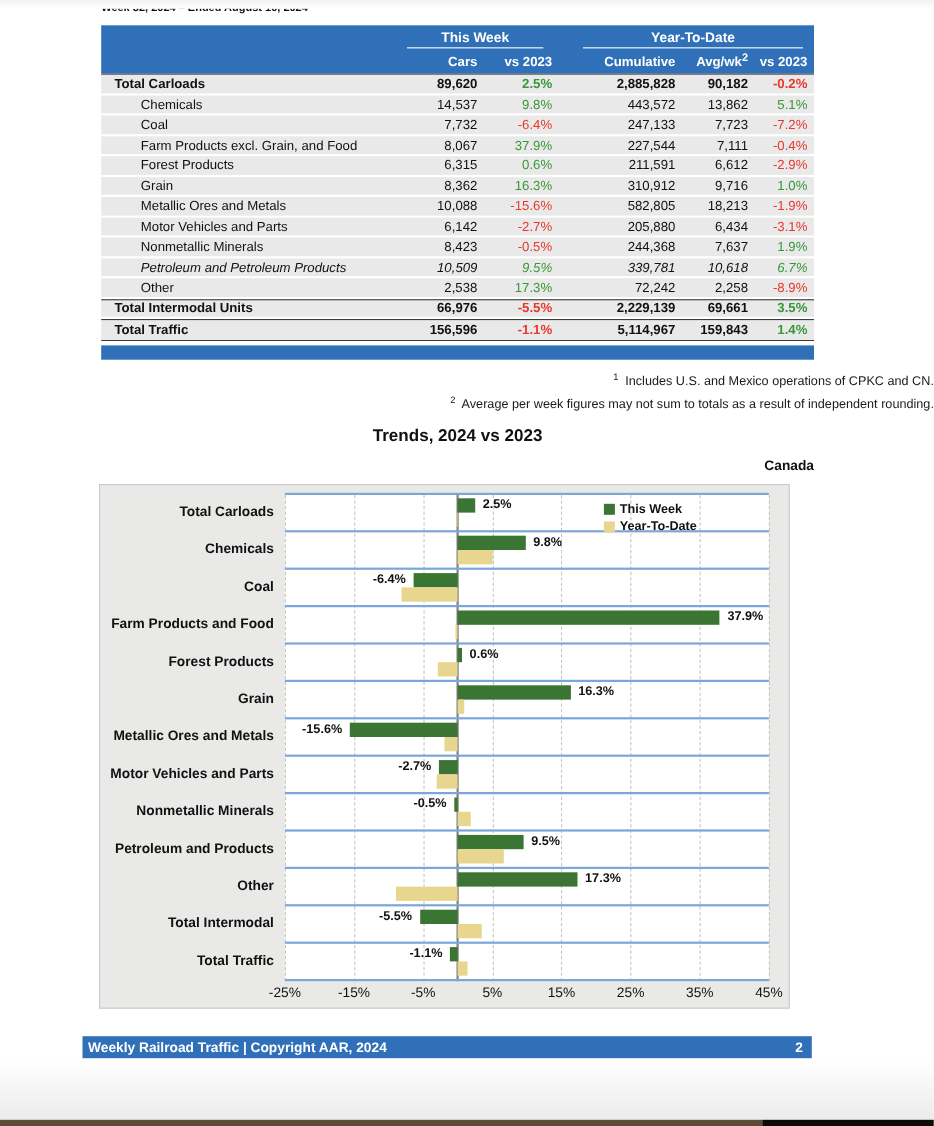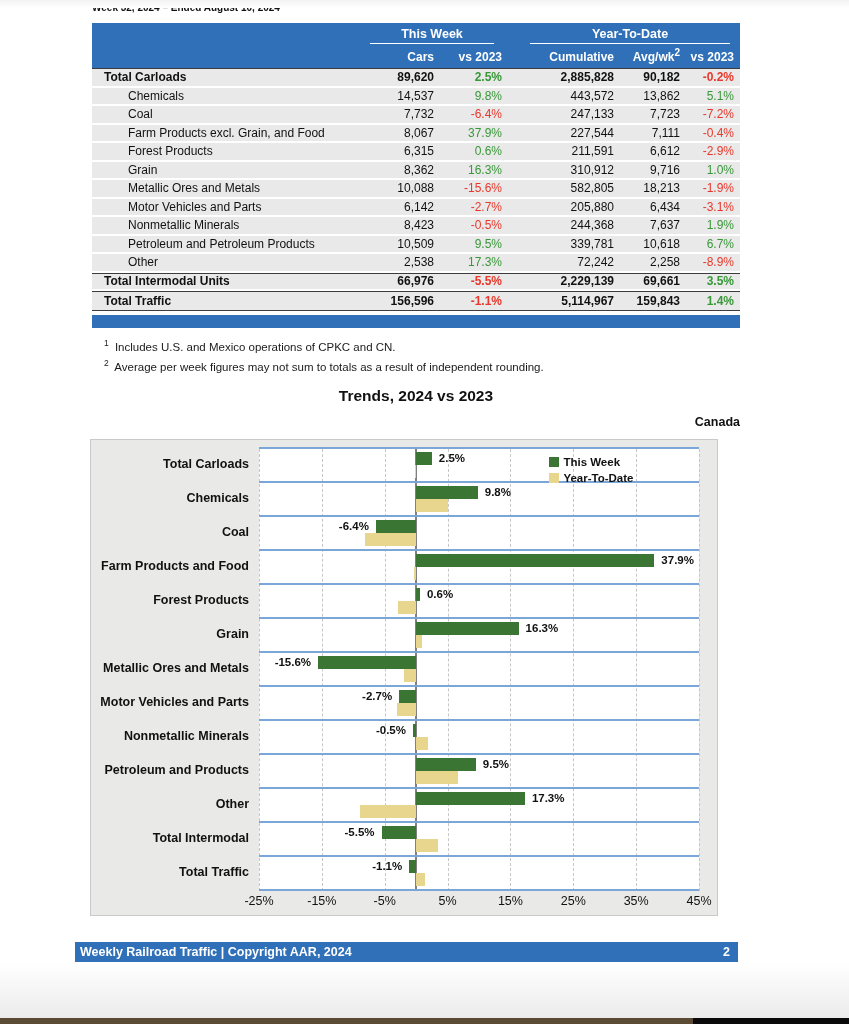--- a/index.html
+++ b/index.html
@@ -26,21 +26,21 @@
   .trow.total:first-child { border-top:none; }
   .cell.lbl { padding-left:12px; white-space:nowrap; }
   .cell.lbl.indent { padding-left:36px; }
   .cell.num { text-align:right; padding-right:6px; white-space:nowrap; }
   .cell.green { color:var(--positive-green,#389838); }
   .cell.red { color:var(--negative-red,#E8382C); }
   .table-bottom-bar { margin:4px 0 0 92px; width:648px; height:13px; background:var(--header-blue,#2F70B8); }
 
   
   .footnotes { margin:10px 0 0 104px; font-size:11.5px; color:#1a1a1a; }
-  .footnote { margin-bottom:6px; }
+  .footnote { margin-bottom:6px;text-align:right; }
   .footnote sup { font-size:8.5px; margin-right:3px; }
 
   
   .chart-title { margin:14px 0 2px 92px; width:648px; text-align:center; font-size:15.5px; font-weight:bold; }
   .chart-subtitle { margin:10px 0 10px 92px; width:648px; text-align:right; font-size:12.5px; font-weight:bold; }
   .chart-box { margin-left:90px; width:628px; background:var(--chart-bg,#E9E9E8); border:1px solid #c9c9c9; padding-top:7px; }
   .chart-grid { display:grid; grid-template-columns:168px 440px; }
   .labels-col { display:flex; flex-direction:column; }
   .cat-label { height:34px; line-height:34px; text-align:right; padding-right:10px; font-weight:bold; font-size:12.5px; white-space:nowrap; }
   .plot { position:relative; background:#fff; border-top:2px solid var(--grid-blue,#7AA7D8); }
@@ -167,21 +167,21 @@
         </div>
         <div class="trow" style="font-weight: normal;">
           <div class="cell lbl indent">Nonmetallic Minerals</div>
           <div class="cell num">8,423</div>
           <div class="cell num red">-0.5%</div>
           <div class="cell"></div>
           <div class="cell num">244,368</div>
           <div class="cell num">7,637</div>
           <div class="cell num green">1.9%</div>
         </div>
-        <div class="trow" style="font-weight: normal;">
+        <div class="trow" style="font-weight: normal; font-style: italic;">
           <div class="cell lbl indent">Petroleum and Petroleum Products</div>
           <div class="cell num">10,509</div>
           <div class="cell num green">9.5%</div>
           <div class="cell"></div>
           <div class="cell num">339,781</div>
           <div class="cell num">10,618</div>
           <div class="cell num green">6.7%</div>
         </div>
         <div class="trow" style="font-weight: normal;">
           <div class="cell lbl indent">Other</div>

